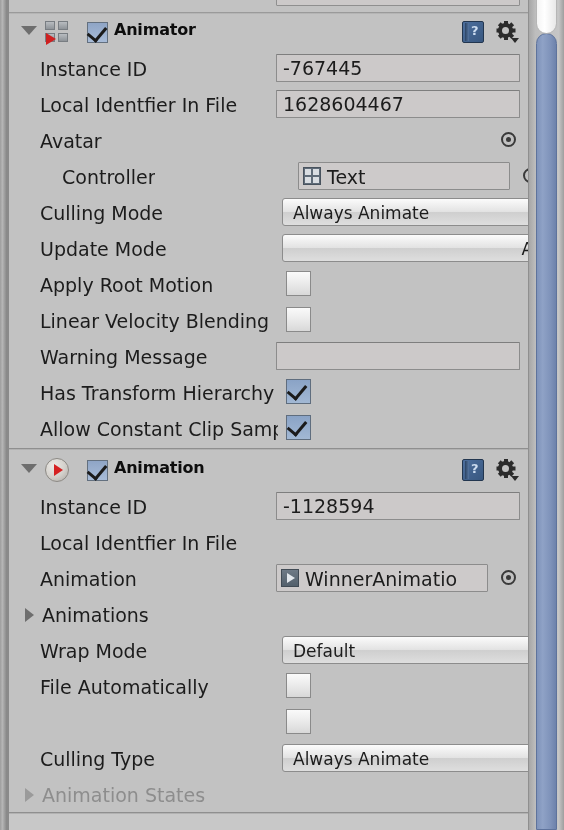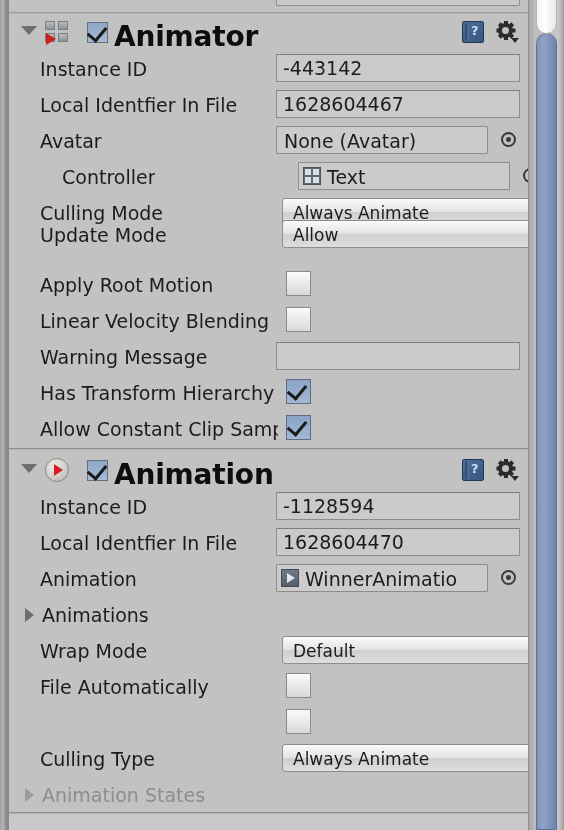--- a/index.html
+++ b/index.html
@@ -132,21 +132,21 @@
     position: absolute;
     left: 3px; top: 0px;
     width: 9px; height: 15px;
     border: solid #1b1b1b;
     border-width: 0 3px 3px 0;
     transform: rotate(40deg);
   }
   .hdr-title {
     position: absolute;
     left: 105px; top: 6px;
-    font-size: 28px;
+    font-size: 16px;
     font-weight: bold;
     color: #0d0d0d;
     letter-spacing: -0.2px;
   }
 
   
   .icon-help {
     position: absolute;
     right: 44px; top: 7px;
     width: 22px; height: 22px;
@@ -438,33 +438,30 @@
           <div class="t r90"></div>
           <div class="t r135"></div>
         <div class="g"></div>
           <div class="hole"></div>
         <div class="arrow"></div>
       </div>
     </div>
 
     <div class="row" style="top:50px;">
       <div class="lbl">Instance ID</div>
-      <div class="field w244">-443142</div>
+      <div class="field w244">-767445</div>
     </div>
 
     <div class="row" style="top:86px;">
       <div class="lbl">Local Identfier In File</div>
       <div class="field w244">1628604467</div>
     </div>
 
     <div class="row" style="top:122px;">
       <div class="lbl">Avatar</div>
-      <div class="objfield">
-        <div class="otext noicon">None (Avatar)</div>
-      </div>
       <div class="picker"></div>
     </div>
 
     <div class="row" style="top:158px;margin-left:22px;">
       <div class="lbl">Controller</div>
       <div class="objfield">
         <div class="mini-anim-ctrl">
             <i></i>
             <i></i>
             <i></i>
@@ -476,21 +473,21 @@
     </div>
 
     <div class="row" style="top:194px;">
       <div class="lbl">Culling Mode</div>
       <div class="popup">
         <span>Always Animate</span>
         <div class="updown"></div>
       </div>
     </div>
 
-    <div class="row" style="top:216px;">
+    <div class="row" style="top:230px;text-align:right;">
       <div class="lbl">Update Mode</div>
       <div class="popup">
         <span>Allow</span>
         <div class="updown"></div>
       </div>
     </div>
 
     <div class="row" style="top:266px;">
       <div class="lbl">Apply Root Motion</div>
       <div class="cb"></div>
@@ -545,21 +542,20 @@
       </div>
     </div>
 
     <div class="row" style="top:488px;">
       <div class="lbl">Instance ID</div>
       <div class="field w244">-1128594</div>
     </div>
 
     <div class="row" style="top:524px;">
       <div class="lbl">Local Identfier In File</div>
-      <div class="field w244">1628604470</div>
     </div>
 
     <div class="row" style="top:560px;">
       <div class="lbl">Animation</div>
       <div class="objfield">
         <div class="mini-clip">
             <div class="p"></div>
           </div>
         <div class="otext">WinnerAnimatio</div>
       </div>

